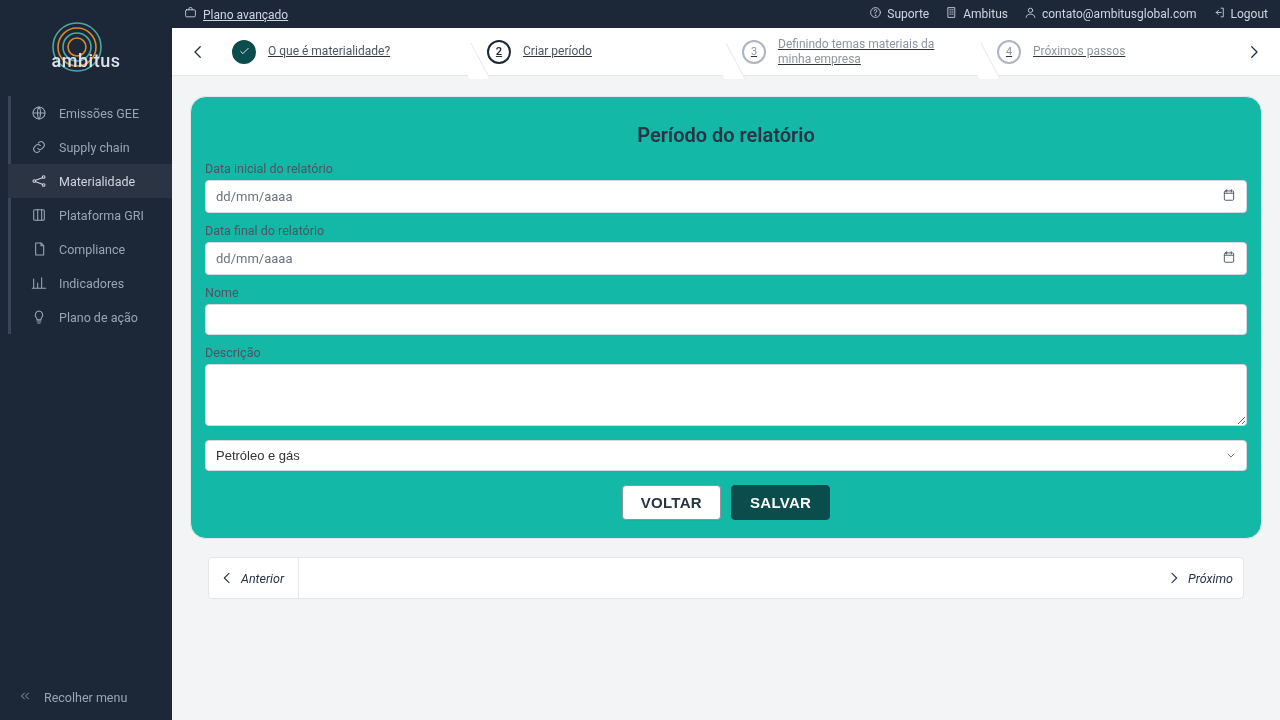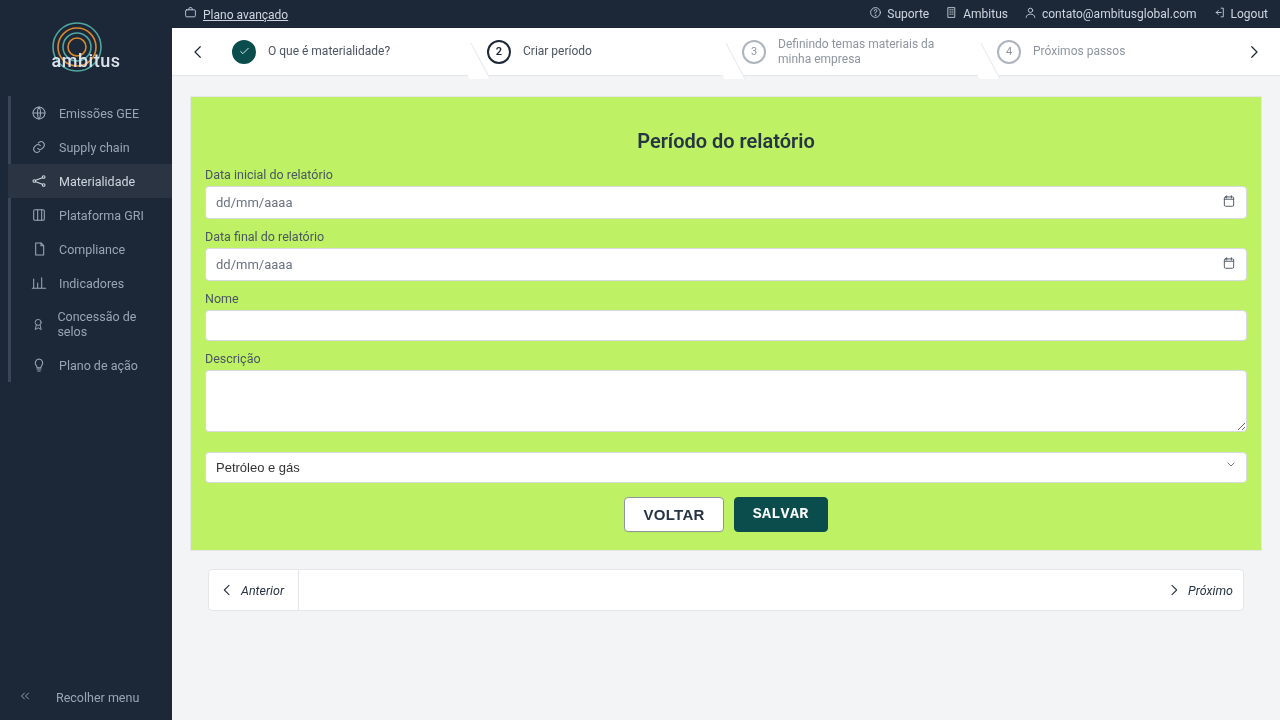--- a/index.html
+++ b/index.html
@@ -26,42 +26,42 @@
     font-size:18px; letter-spacing:0.5px; font-weight:500;
   }
   .nav { display:flex; flex-direction:column; }
   .nav-item {
     display:flex; align-items:center; gap:12px; color:#9aa5b4; padding:9px 14px 9px 20px;
     border-left:3px solid #3a4657; font-size:12.5px; cursor:pointer;margin-left:8px;
   }
   .nav-item .ic { width:16px; height:16px; display:inline-flex; align-items:center; justify-content:center; }
   .nav-item.active { background:#2a3442; color:#cfd6e0; border-left-color:#2a3442; }
   .collapse {
-    display:flex; align-items:center; gap:24px; color:#9aa5b4; padding:14px 18px; font-size:12.5px; cursor:pointer;
+    display:flex; align-items:center; gap:12px; color:#9aa5b4; padding:14px 18px; font-size:12.5px; cursor:pointer;
   }
   .collapse svg { width:14px; height:14px; }
 
   
   .main { flex:1; display:flex; flex-direction:column; height:100vh; overflow:auto; }
 
   
   .topbar {
     background:#1c2738; color:#cfd6e0; height:28px; display:flex; align-items:center;
     justify-content:space-between; padding:0 12px; font-size:12px;
   }
   .topbar .plan { display:flex; align-items:flex-end; gap:6px;text-decoration:underline; }
   .topbar .plan svg { width:13px; height:13px; }
   .topbar .links { display:flex; align-items:center; gap:16px; }
   .topbar .links .lnk { display:flex; align-items:center; gap:5px; cursor:pointer; }
   .topbar .links .lnk svg { width:13px; height:13px; }
 
   
   .stepper {
     background:#fff; border-bottom:1px solid #e4e6ea; height:48px; display:flex; align-items:center;
-    padding:0 8px; position:relative;
+    padding:0 8px; position:relative;text-decoration:underline;
   }
   .step-nav {
     width:36px; height:36px; display:flex; align-items:center; justify-content:center; cursor:pointer;
   }
   .step-nav svg { width:18px; height:18px; stroke:#1c2738; }
   .steps { flex:1; display:flex; align-items:stretch; }
   .step {
     flex:1; display:flex; align-items:center; gap:12px; padding:0 16px;
     position:relative;
   }
@@ -78,56 +78,56 @@
   .step.done .step-badge { background:#0b4d4d; border-color:#0b4d4d; }
   .step.done .step-badge svg { stroke:#fff; width:13px; height:13px; }
   .step.current .step-badge { border-color:#1c2738; color:#1c2738; font-weight:600; }
   .step.upcoming .step-badge { border-color:#aeb5bf; color:#8e95a0; }
   .step-label { font-size:12px; color:#4b5563; line-height:1.2; }
   .step.upcoming .step-label { color:#8e95a0; }
 
   
   .content { padding:20px 18px; }
   .card {
-    background:#bef264; border:1px solid #e4e6ea; border-radius:1px; padding:28px 14px 18px;
+    background:#14b8a6; border:1px solid #e4e6ea; border-radius:16px; padding:22px 14px 18px;
   }
   .card h2 {
     text-align:center; font-size:20px; font-weight:600; color:#273445; margin:4px 0 14px;
   }
   .field { margin-bottom:10px; }
   .field label {
     display:block; font-size:12.5px; color:#4b5563; margin-bottom:4px;
   }
   .field input[type=text], .field textarea, .field select, .field .date-input {
     width:100%; border:1px solid #d6d9df; border-radius:4px; padding:7px 10px;
     font-size:13px; color:#333; background:#fff;
   }
   .date-input { display:flex; align-items:center; justify-content:space-between; }
   .date-input .ph { color:#6b7280; }
   .date-input svg { width:14px; height:14px; stroke:#4b5563; }
   .field textarea { height:62px; resize:vertical; }
   .select-wrap { position:relative; }
   .select-wrap select {
-    appearance:none; -webkit-appearance:none; padding-right:28px;margin-top:6px;
+    appearance:none; -webkit-appearance:none; padding-right:28px;
   }
   .select-wrap .chev {
     position:absolute; right:10px; top:50%; transform:translateY(-50%); pointer-events:none;
   }
   .select-wrap .chev svg { width:12px; height:12px; stroke:#4b5563; }
 
   .actions { display:flex; gap:10px; justify-content:center; margin-top:14px; }
   .btn {
     font-size:15px; font-weight:700; letter-spacing:0.3px; padding:8px 18px;
     border-radius:4px; cursor:pointer;
   }
   .btn-outline {
     background:#fff; border:1px solid #8e95a0; color:#273445; box-shadow:0 1px 0 rgba(0,0,0,0.03);
   }
   .btn-primary {
-    background:#0b4d4d; border:1px solid #0b4d4d; color:#fff;font-family:Liberation Mono, monospace;
+    background:#0b4d4d; border:1px solid #0b4d4d; color:#fff;
   }
 
   
   .pager {
     margin:18px 18px 0; background:#fff; border:1px solid #e4e6ea; border-radius:4px;
     height:42px; display:flex; align-items:center; justify-content:space-between; padding:0 10px;
   }
   .pager .pg { display:flex; align-items:center; gap:6px; font-size:12.5px; color:#273445; cursor:pointer;font-style:italic; }
   .pager .pg svg { width:16px; height:16px; stroke:#273445; }
   .pager .divider { width:1px; height:42px; background:#e4e6ea; }
@@ -204,29 +204,20 @@
         <span class="ic">
           <svg viewBox="0 0 24 24" class="stroke">
               <path d="M4 20V6M10 20v-8M16 20V4M22 20H2"></path>
             </svg>
         </span>
         <span>Indicadores</span>
       </div>
       <div class="nav-item">
         <span class="ic">
           <svg viewBox="0 0 24 24" class="stroke">
-              <circle cx="12" cy="9" r="5"></circle>
-              <path d="M9 13l-2 8 5-3 5 3-2-8"></path>
-            </svg>
-        </span>
-        <span>Concessão de selos</span>
-      </div>
-      <div class="nav-item">
-        <span class="ic">
-          <svg viewBox="0 0 24 24" class="stroke">
               <path d="M9 18h6M10 21h4"></path>
               <path d="M12 3a6 6 0 0 0-4 10c1 1 1 2 1 3h6c0-1 0-2 1-3a6 6 0 0 0-4-10z"></path>
             </svg>
         </span>
         <span>Plano de ação</span>
       </div>
     </nav>
   </div>
 
   <div class="collapse">

